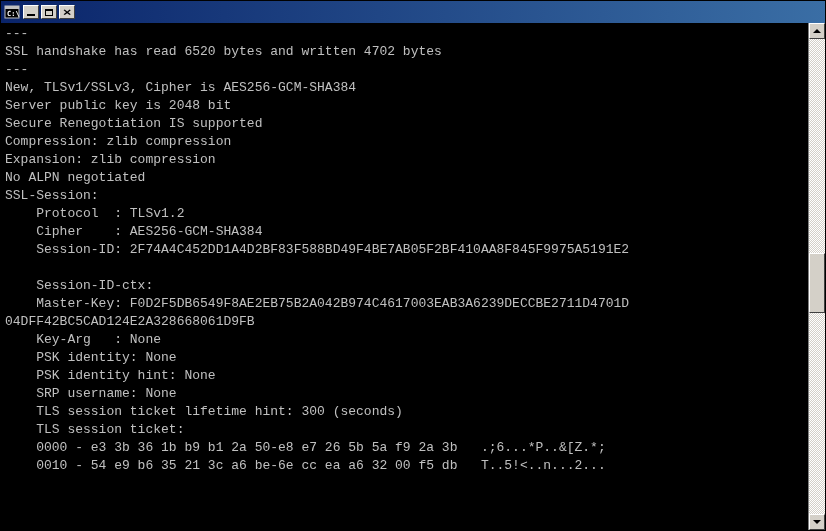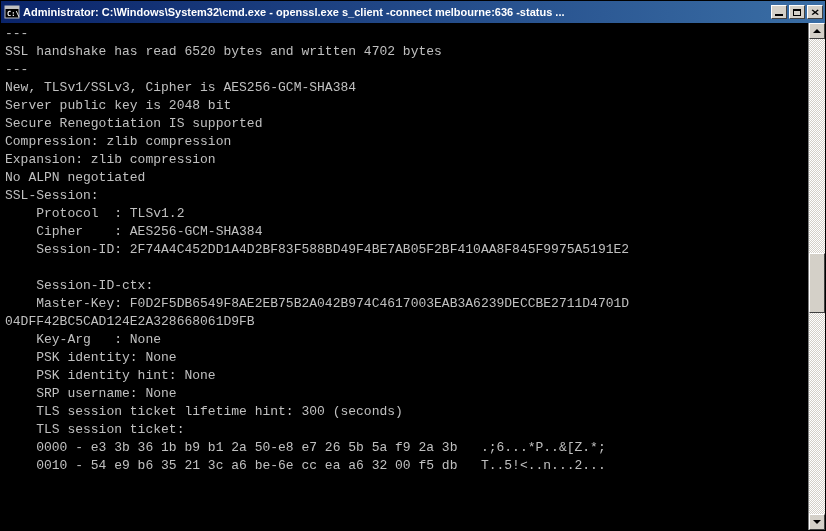--- a/index.html
+++ b/index.html
@@ -28,21 +28,20 @@
 
 <div class="window">
   <div class="titlebar">
     <span class="titlebar-icon">
       <svg width="16" height="16" viewBox="0 0 16 16">
         <rect x="1" y="2" width="14" height="12" fill="#000" stroke="#c0c0c0" stroke-width="1"></rect>
         <rect x="1" y="2" width="14" height="3" fill="#c0c0c0"></rect>
         <text x="3" y="12" font-family="monospace" font-size="7" fill="#fff">C:\</text>
       </svg>
     </span>
-    <span class="titlebar-text">Administrator: C:\Windows\System32\cmd.exe - openssl.exe  s_client -connect melbourne:636 -status ...</span>
     <div class="win-btn-group">
       <div class="win-btn">
           <div class="min-g"></div>
         </div>
       <div class="win-btn">
           <div class="max-g"></div>
         </div>
       <div class="win-btn">
           <span class="close-g">×</span>
         </div>

